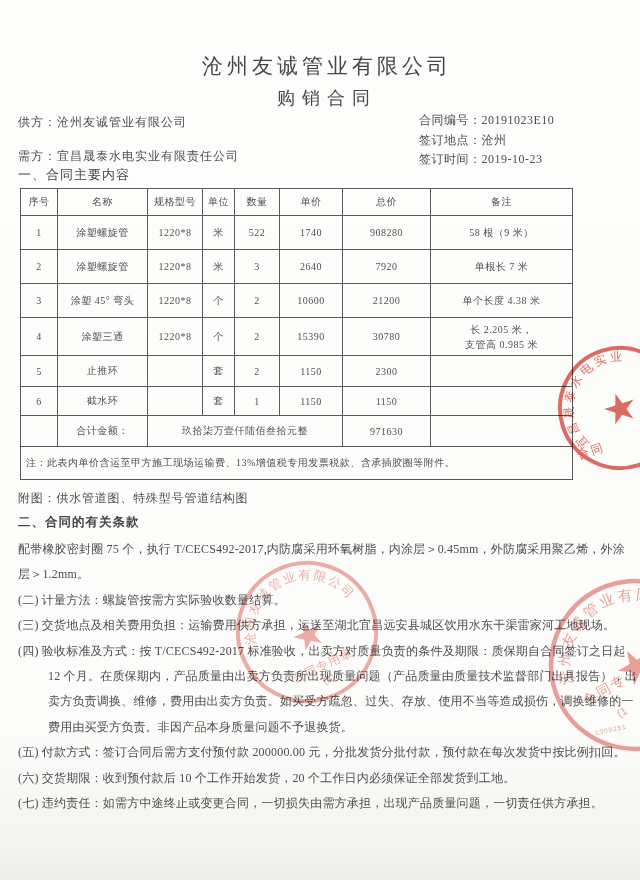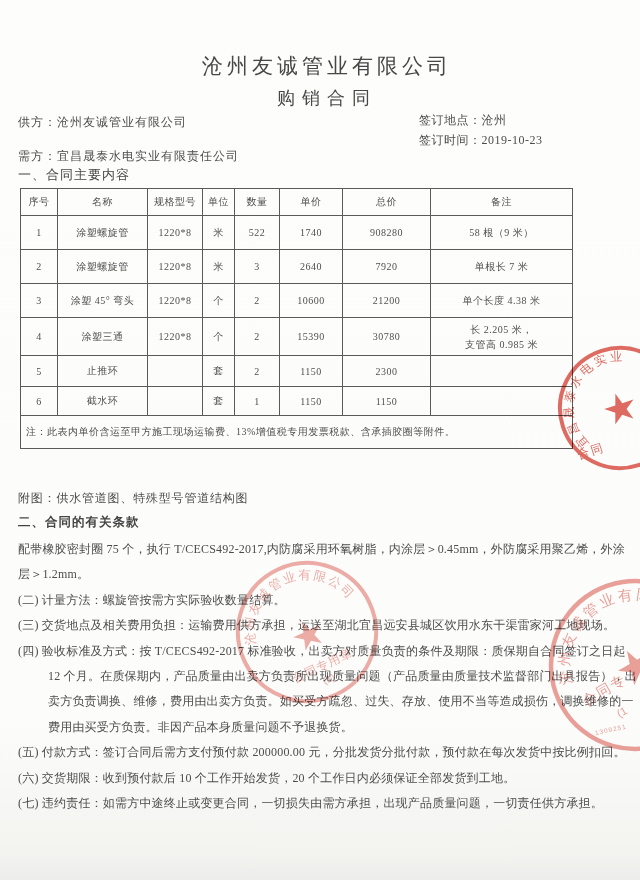--- a/index.html
+++ b/index.html
@@ -61,20 +61,21 @@
 
   <div class="party-line supplier-line">
     <span>供方：</span><span>沧州友诚管业有限公司</span>
   </div>
   <div class="party-line buyer-line">
     <span>需方：</span><span>宜昌晟泰水电实业有限责任公司</span>
   </div>
   <div class="sec1-heading">一、合同主要内容</div>
 
   <div class="meta-block">
+    <div><span>合同编号：</span><span>20191023E10</span></div>
     <div><span>签订地点：</span><span>沧州</span></div>
     <div><span>签订时间：</span><span>2019-10-23</span></div>
   </div>
 
   <table class="items-table">
     <colgroup>
       <col style="width:37px">
         <col style="width:90px">
         <col style="width:55px">
         <col style="width:32px">
@@ -152,20 +153,27 @@
           <td>截水环</td>
           <td></td>
           <td>套</td>
           <td>1</td>
           <td>1150</td>
           <td>1150</td>
           <td class="remark"></td>
         </tr>
       </tbody>
     <tbody>
+      <tr class="total-row">
+        <td></td>
+        <td>合计金额：</td>
+        <td colspan="4">玖拾柒万壹仟陆佰叁拾元整</td>
+        <td>971630</td>
+        <td></td>
+      </tr>
       <tr class="note-row">
         <td colspan="8" class="note-cell">注：此表内单价含运至甲方施工现场运输费、13%增值税专用发票税款、含承插胶圈等附件。</td>
       </tr>
     </tbody>
   </table>
 
   <div class="attachment-line">附图：供水管道图、特殊型号管道结构图</div>
   <div class="sec2-heading">二、合同的有关条款</div>
   <div class="clauses" id="clauses">
       <div class="clause-line">配带橡胶密封圈 75 个，执行 T/CECS492-2017,内防腐采用环氧树脂，内涂层＞0.45mm，外防腐采用聚乙烯，外涂</div>

